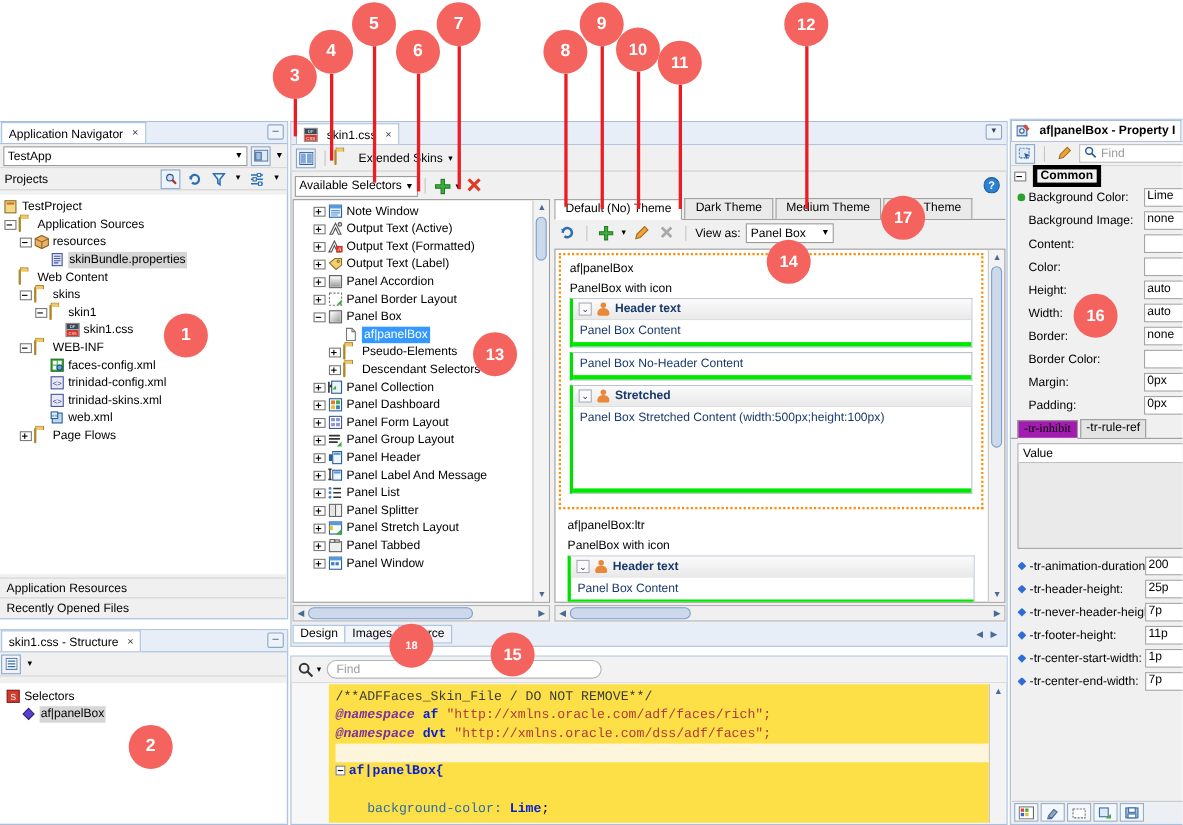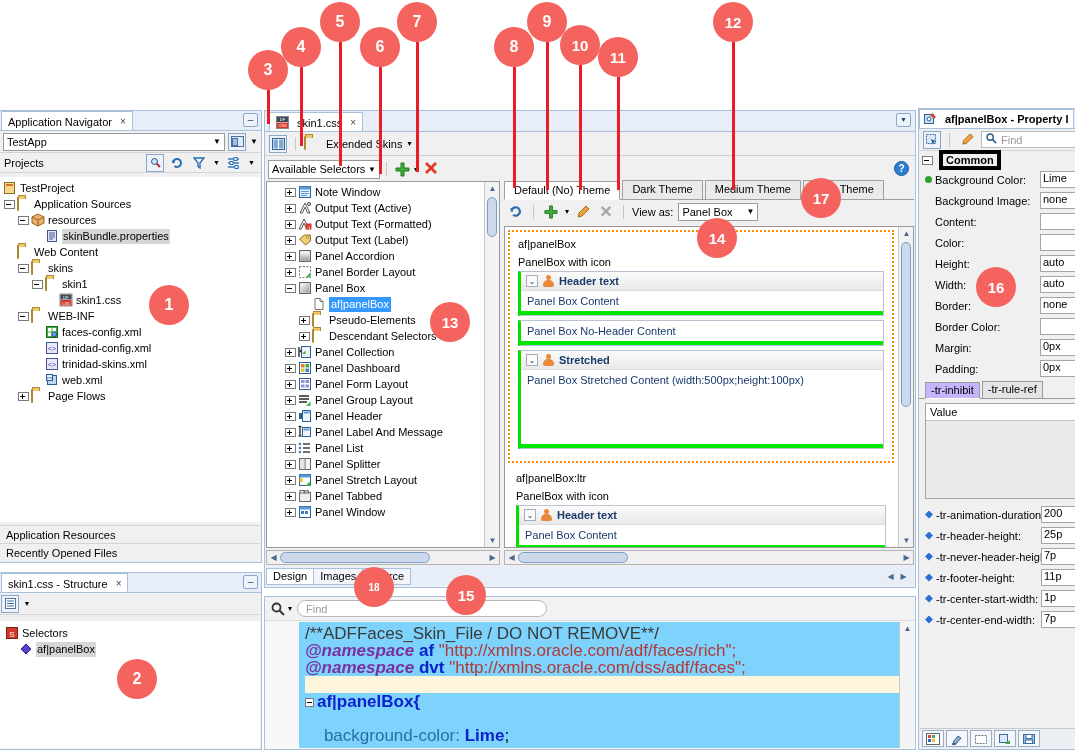--- a/index.html
+++ b/index.html
@@ -156,21 +156,21 @@
   
   #source { left:264px; top:596px; width:652px; height:154px;
             background:#f7f7f7; border:1px solid #a8c0dd; }
   #findbar { height:24px; display:flex; align-items:center; gap:5px; padding:0 5px;
              background:#f2f2f2; border-bottom:1px solid #dcdcdc; }
   .findpill { width:250px; height:17px; border:1px solid #b6b6b6; border-radius:9px;
               background:#fff; display:flex; align-items:center; padding:0 8px;
               color:#9a9a9a; font-size:11px; }
   .gutter { position:absolute; left:1px; top:25px; bottom:1px; width:33px; background:#f7f7f7; }
   .codearea { position:absolute; left:34px; right:16px; top:25px; bottom:1px;
-              background:#7dd3fc; font-family:Liberation Sans, sans-serif; font-size:17px;
+              background:#fde047; font-family:Liberation Mono, monospace; font-size:12px;
               padding:3px 0 0 6px; overflow:hidden; }
   .codearea .ln { height:17px; white-space:pre; line-height:17px; }
   .c-comment { color:#3a3a3a; }
   .c-at { color:#7b2fa0; font-weight:bold; font-style:italic; }
   .c-kw { color:#0a21cc; font-weight:bold; }
   .c-str { color:#b03a3a; }
   .c-prop { color:#2a6ea8; }
   .c-val { color:#0a21cc; font-weight:bold; }
   .codearea .hl { background:#fdf6dd; }
   .foldbox { display:inline-block; width:9px; height:9px; border:1px solid #7a7a7a;
@@ -198,21 +198,21 @@
                padding:0 2px; font-size:11px; overflow:hidden; white-space:nowrap; }
   .bullet { width:7px; height:7px; border-radius:50%; background:#2fa02f;
             margin-right:3px; flex:0 0 7px; }
   .bullet.blank { background:transparent; }
   .diamond { width:8px; height:8px; background:#2b6fd6; margin-right:3px; flex:0 0 8px;
              clip-path:polygon(50% 0,100% 50%,50% 100%,0 50%); }
   .subtabs { height:18px; display:flex; align-items:flex-end; padding-left:6px;
              border-bottom:1px solid #9a9a9a; margin-top:2px; }
   .stab { height:17px; padding:1px 5px; border:1px solid #9a9a9a; border-bottom:none;
           background:#e4e4e4; font-size:11px; margin-right:2px; }
-  .stab.active { background:#c4b5fd; margin-bottom:-1px; border-bottom:1px solid #fff; }
+  .stab.active { background:#a21caf; margin-bottom:-1px; border-bottom:1px solid #fff;font-family:Liberation Serif, serif; }
   .valuetable { margin:4px 6px 0 6px; border:1px solid #a5a5a5; background:#eaeaea; height:96px; }
   .valuehdr { height:17px; background:#fff; border-bottom:1px solid #c0c0c0;
               display:flex; align-items:center; padding-left:4px; font-size:11px; }
   #pistatus { position:absolute; left:1px; right:1px; bottom:1px; height:20px;
               background:#eceff3; border-top:1px solid #c9c9c9;
               display:flex; align-items:center; gap:2px; padding-left:2px; }
   .sbtn { width:22px; height:17px; border:1px solid #9aadc4; background:#f4f7fb;
           display:flex; align-items:center; justify-content:center; }
 
   

